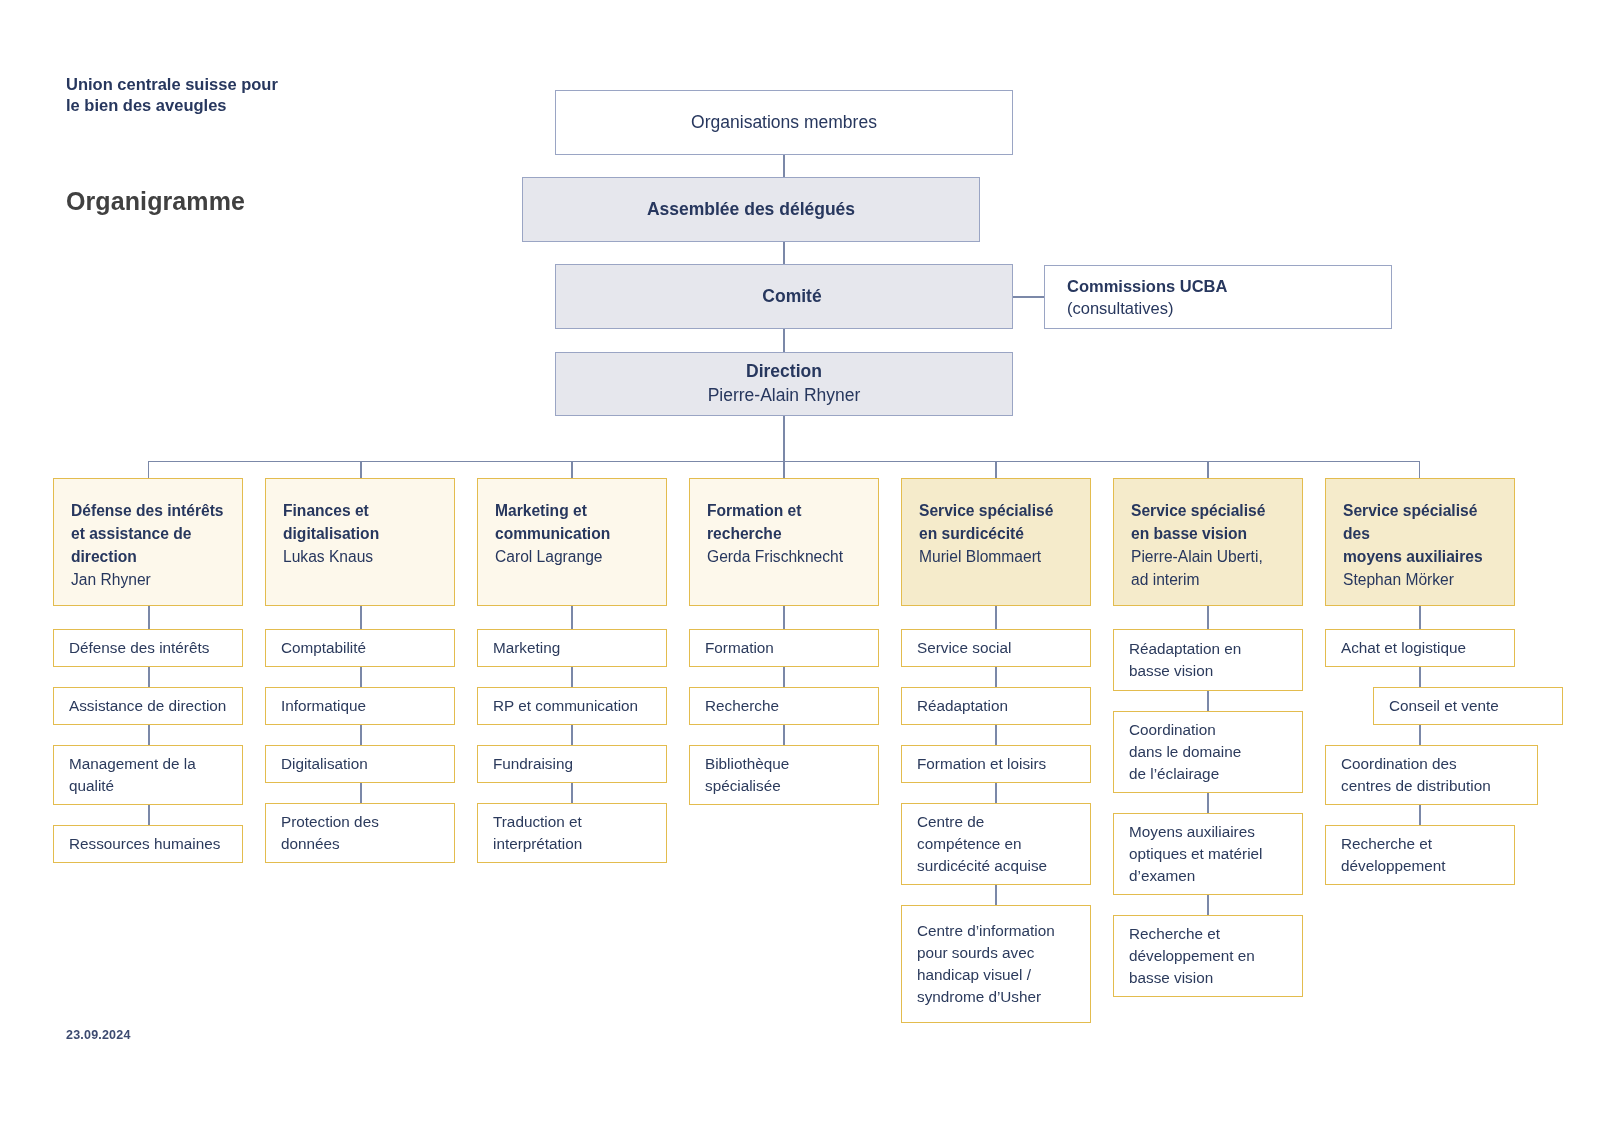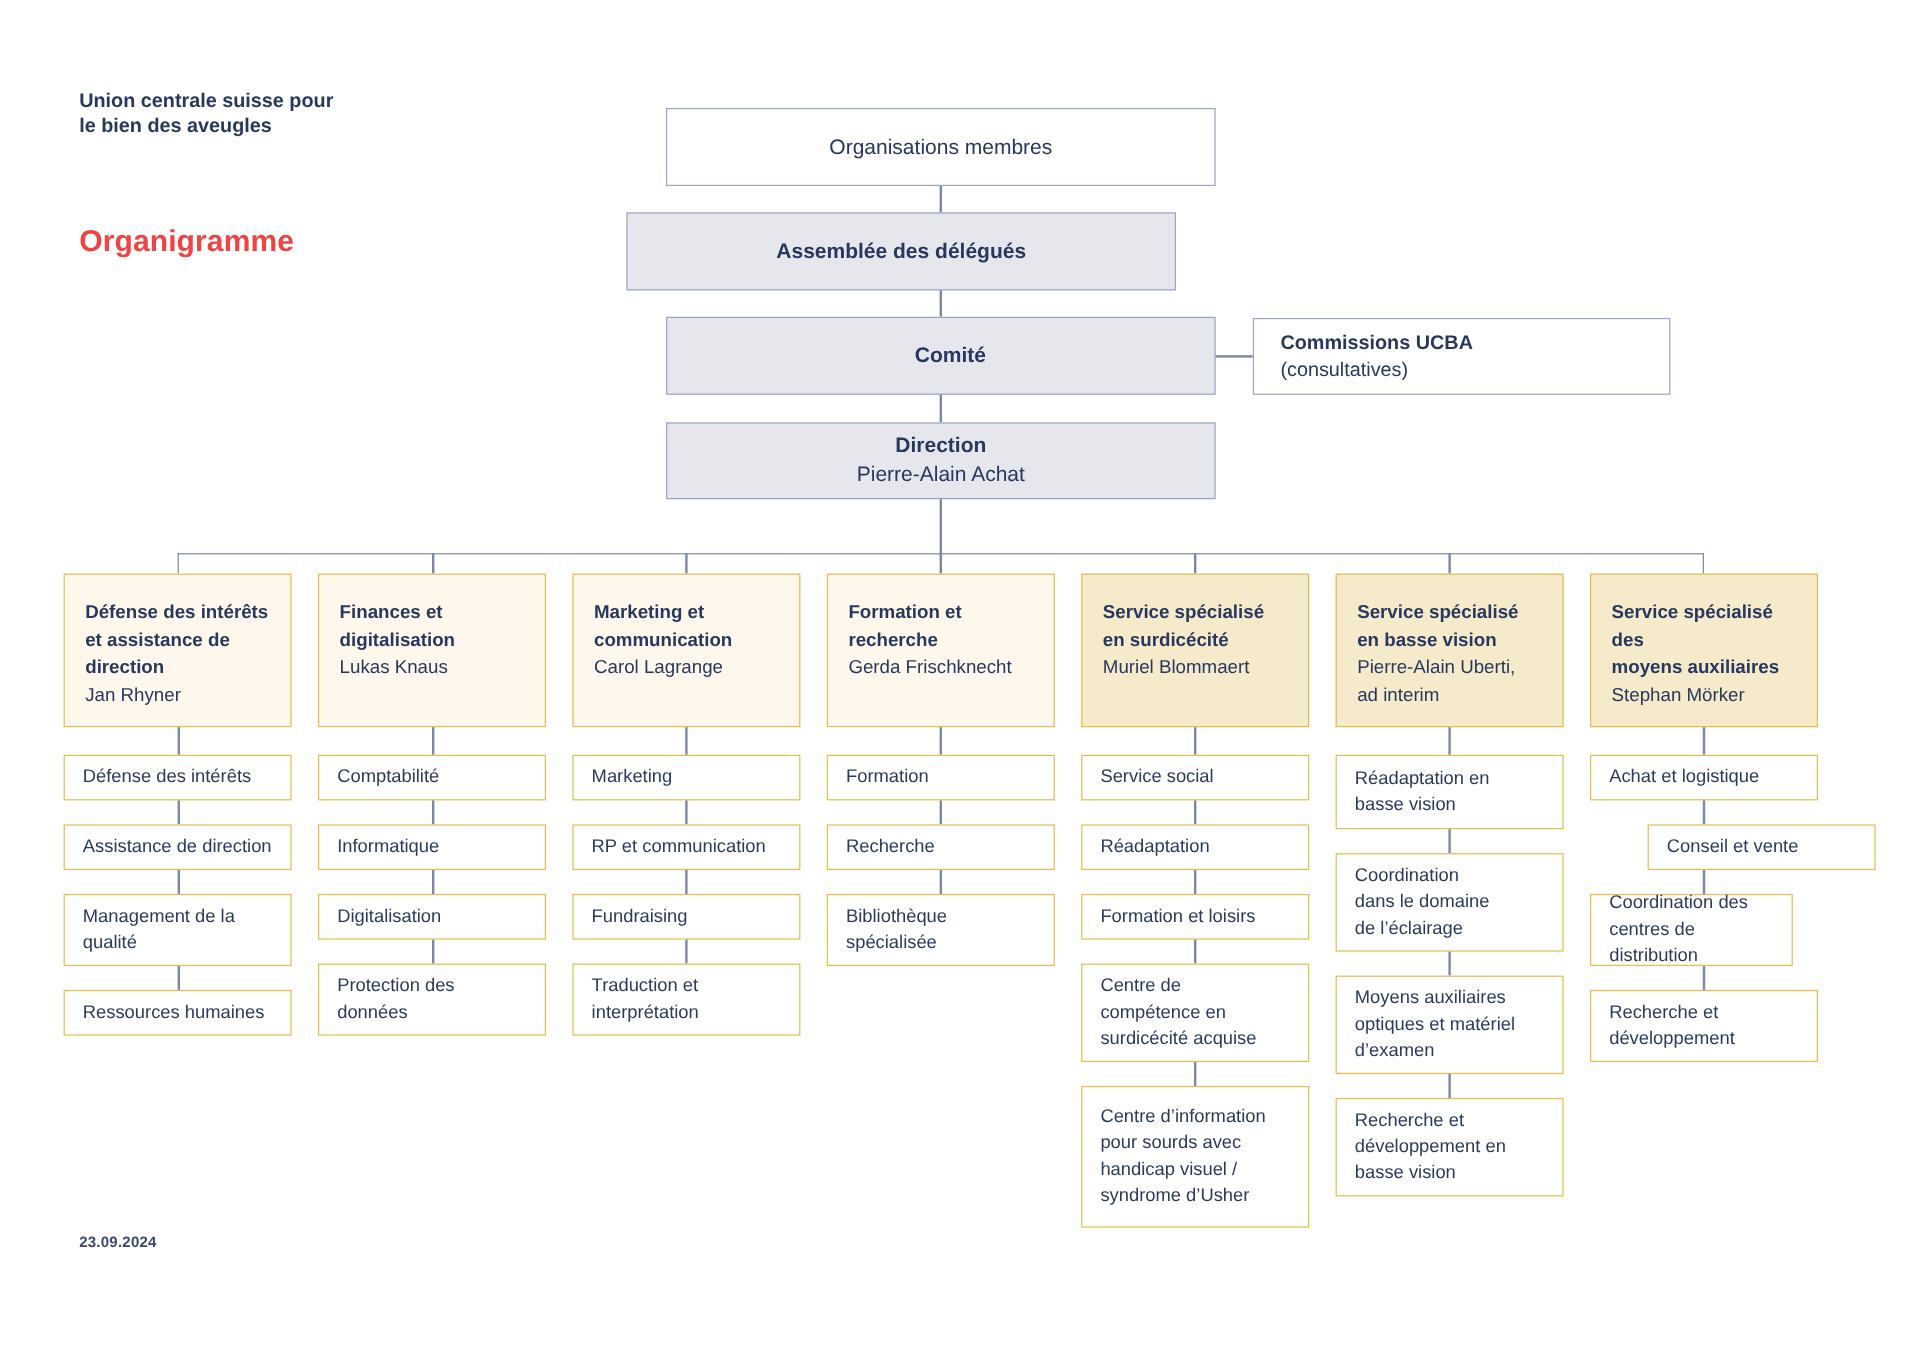--- a/index.html
+++ b/index.html
@@ -42,21 +42,21 @@
     color: #27375e;
     font-weight: 600;
     white-space: pre-line;
   }
   #page-title {
     position: absolute;
     left: 66px;
     top: 187px;
     font-size: 25px;
     font-weight: bold;
-    color: #ef4444;
+    color: #404040;
     letter-spacing: 0.1px;
   }
   #doc-date {
     position: absolute;
     left: 66px;
     top: 1028px;
     font-size: 12.5px;
     font-weight: 600;
     color: #3c4a70;
     letter-spacing: 0.2px;
@@ -168,21 +168,21 @@
 
   <div class="box top-box white left" style="left:1044px; top:265px; width:348px; height:64px; justify-content:center;">
     <span class="ttl">Commissions UCBA</span>
     <span class="sub">(consultatives)</span>
   </div>
 
   <div class="vline" style="left:783px; top:329px; height:23px;"></div>
 
   <div class="box top-box" style="left:555px; top:352px; width:458px; height:64px;">
     <span class="ttl">Direction</span>
-    <span class="sub">Pierre-Alain Achat</span>
+    <span class="sub">Pierre-Alain Rhyner</span>
   </div>
 
   <div class="vline" style="left:783px; top:416px; height:46px;"></div>
 
   <div class="busline" style="left:148px; top:461px; width:1272px; height:17px;"></div>
 
   <div class="vline" style="left:360px;  top:461px; height:17px;"></div>
   <div class="vline" style="left:571px;  top:461px; height:17px;"></div>
   <div class="vline" style="left:783px;  top:461px; height:17px;"></div>
   <div class="vline" style="left:995px;  top:461px; height:17px;"></div>
@@ -345,21 +345,21 @@
   </div>
   <div class="vline" style="left:1419px; top:606px; height:23px;"></div>
   <div class="box sub-box" style="left:1325px; top:629px; width:190px; height:38px;">
     <span style="white-space:pre-line">Achat et logistique</span>
   </div>
   <div class="vline" style="left:1419px; top:667px; height:20px;"></div>
   <div class="box sub-box" style="left:1325px; top:687px; width:190px; height:38px;margin-left:48px;">
     <span style="white-space:pre-line">Conseil et vente</span>
   </div>
   <div class="vline" style="left:1419px; top:725px; height:20px;"></div>
-  <div class="box sub-box" style="left:1325px; top:745px; width:169px; height:60px;">
+  <div class="box sub-box" style="left:1325px; top:745px; width:213px; height:60px;">
     <span style="white-space:pre-line">Coordination des
 centres de distribution</span>
   </div>
   <div class="vline" style="left:1419px; top:805px; height:20px;"></div>
   <div class="box sub-box" style="left:1325px; top:825px; width:190px; height:60px;">
     <span style="white-space:pre-line">Recherche et
 développement</span>
   </div>
 
 </div>

